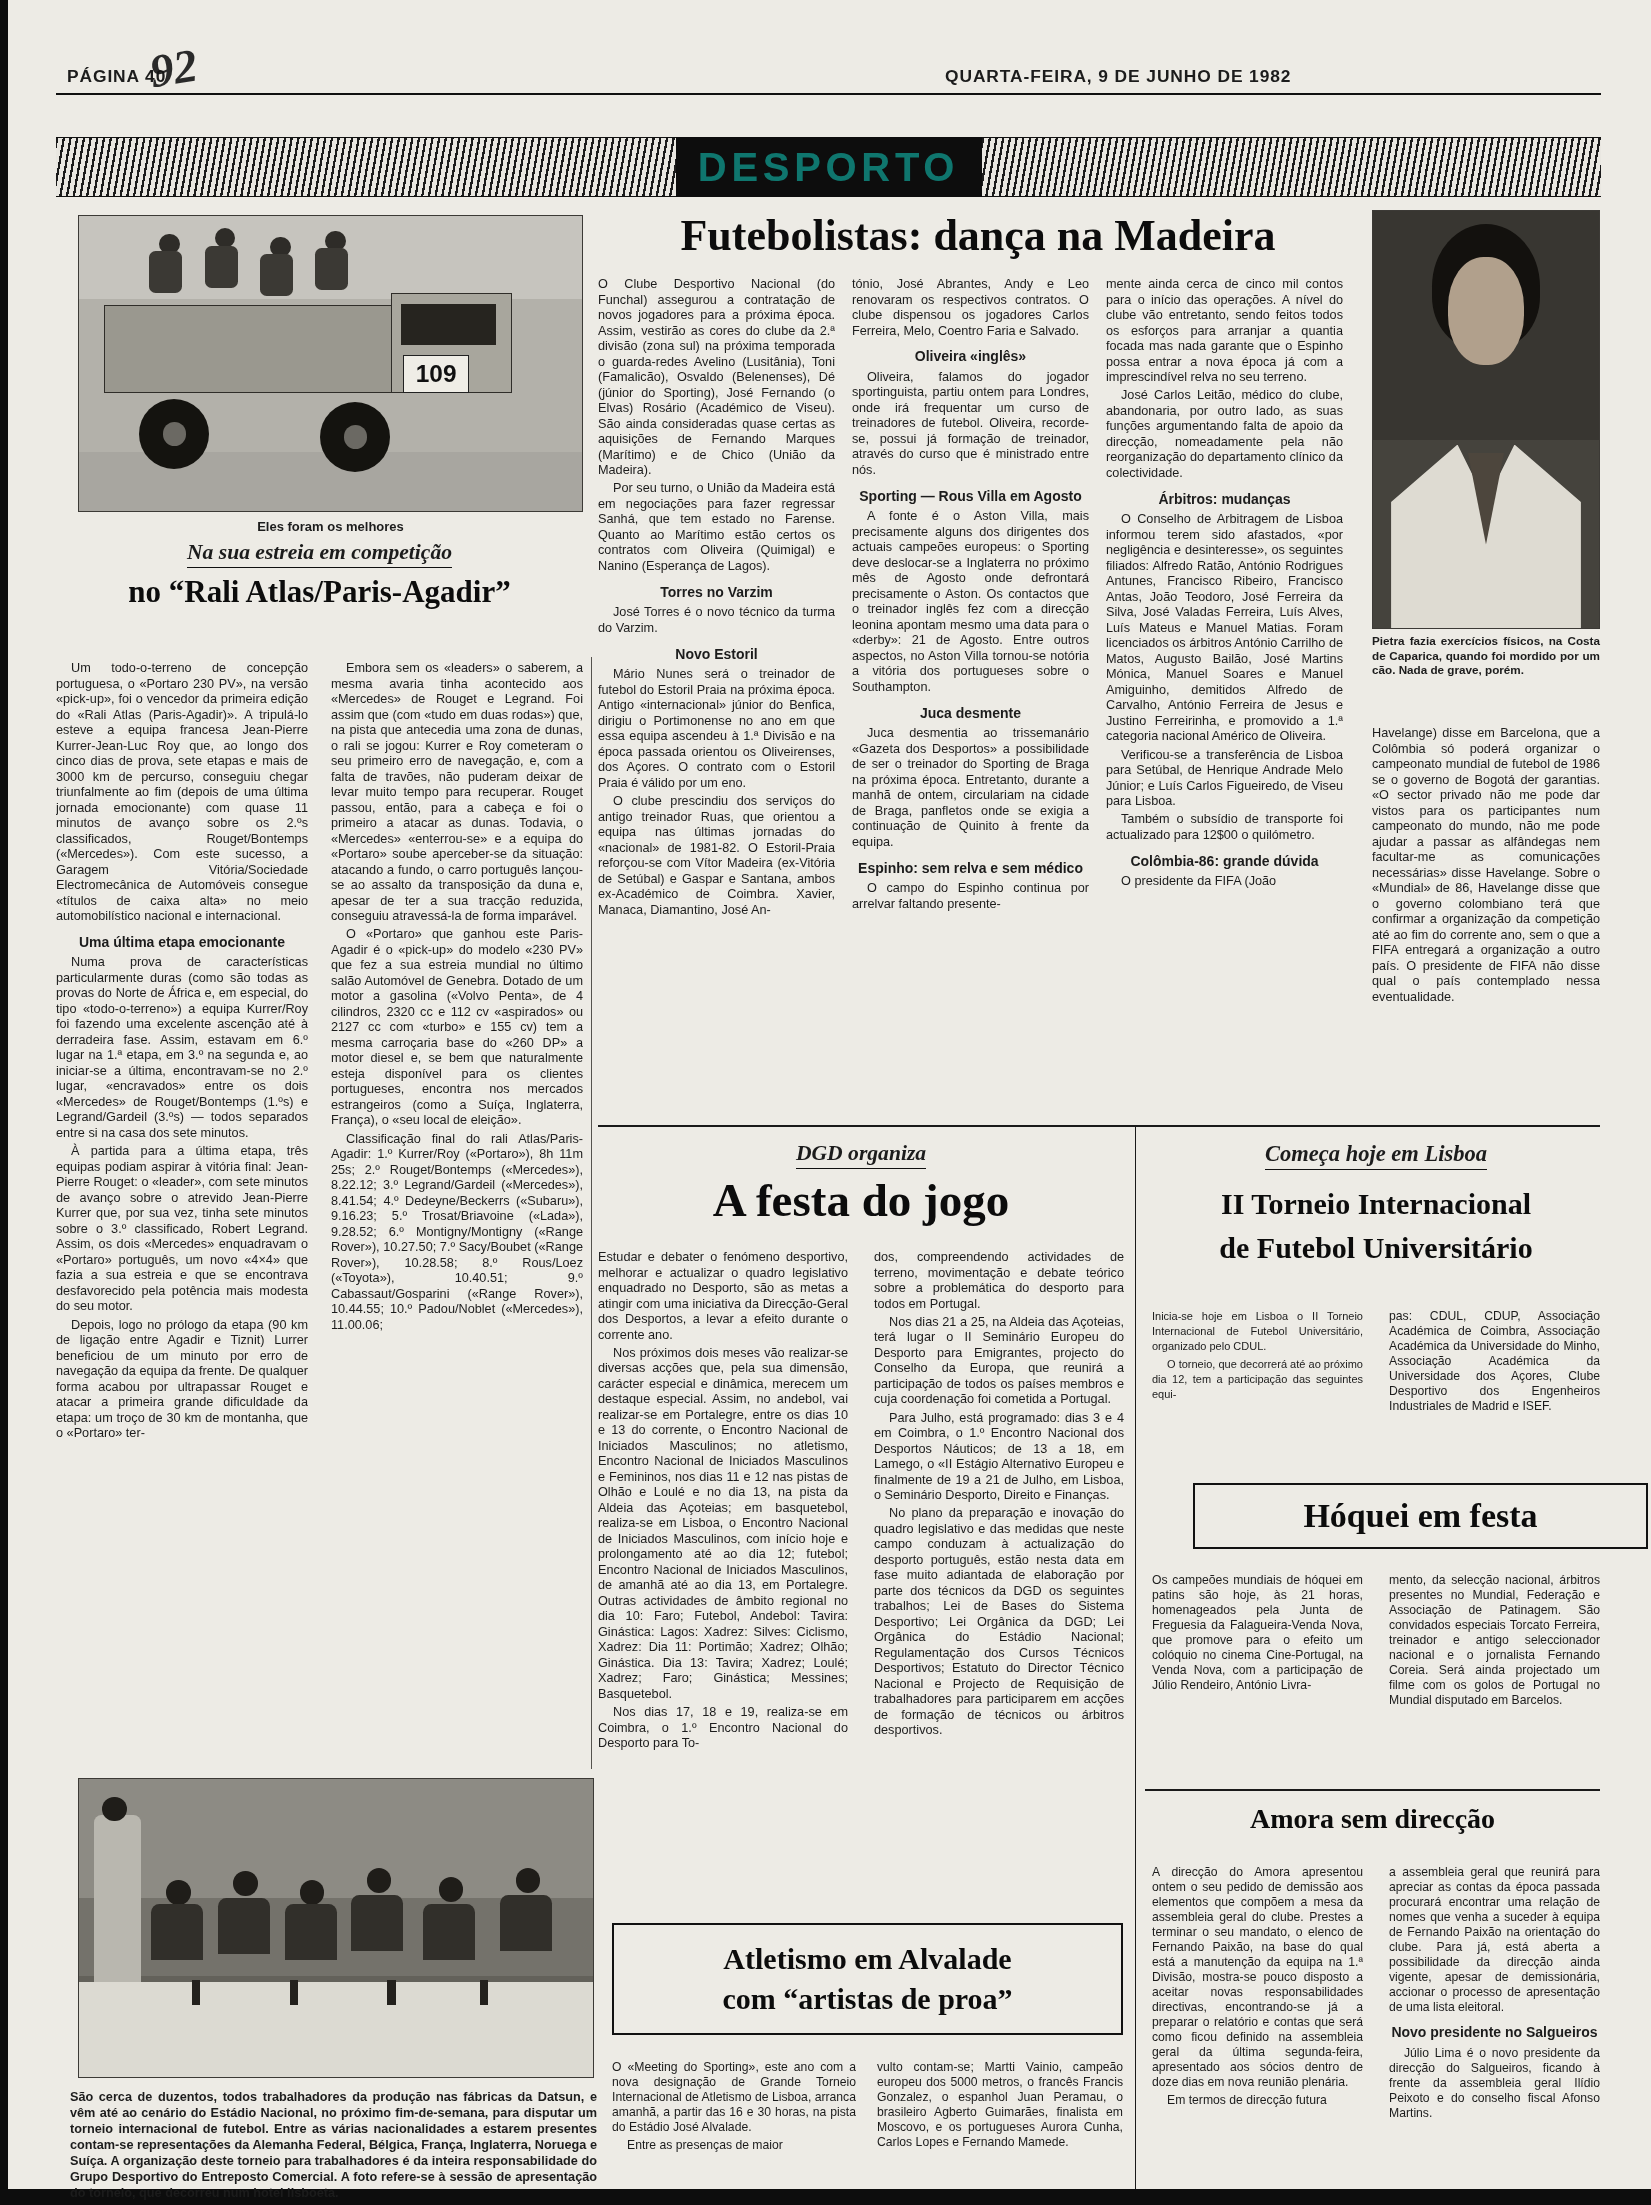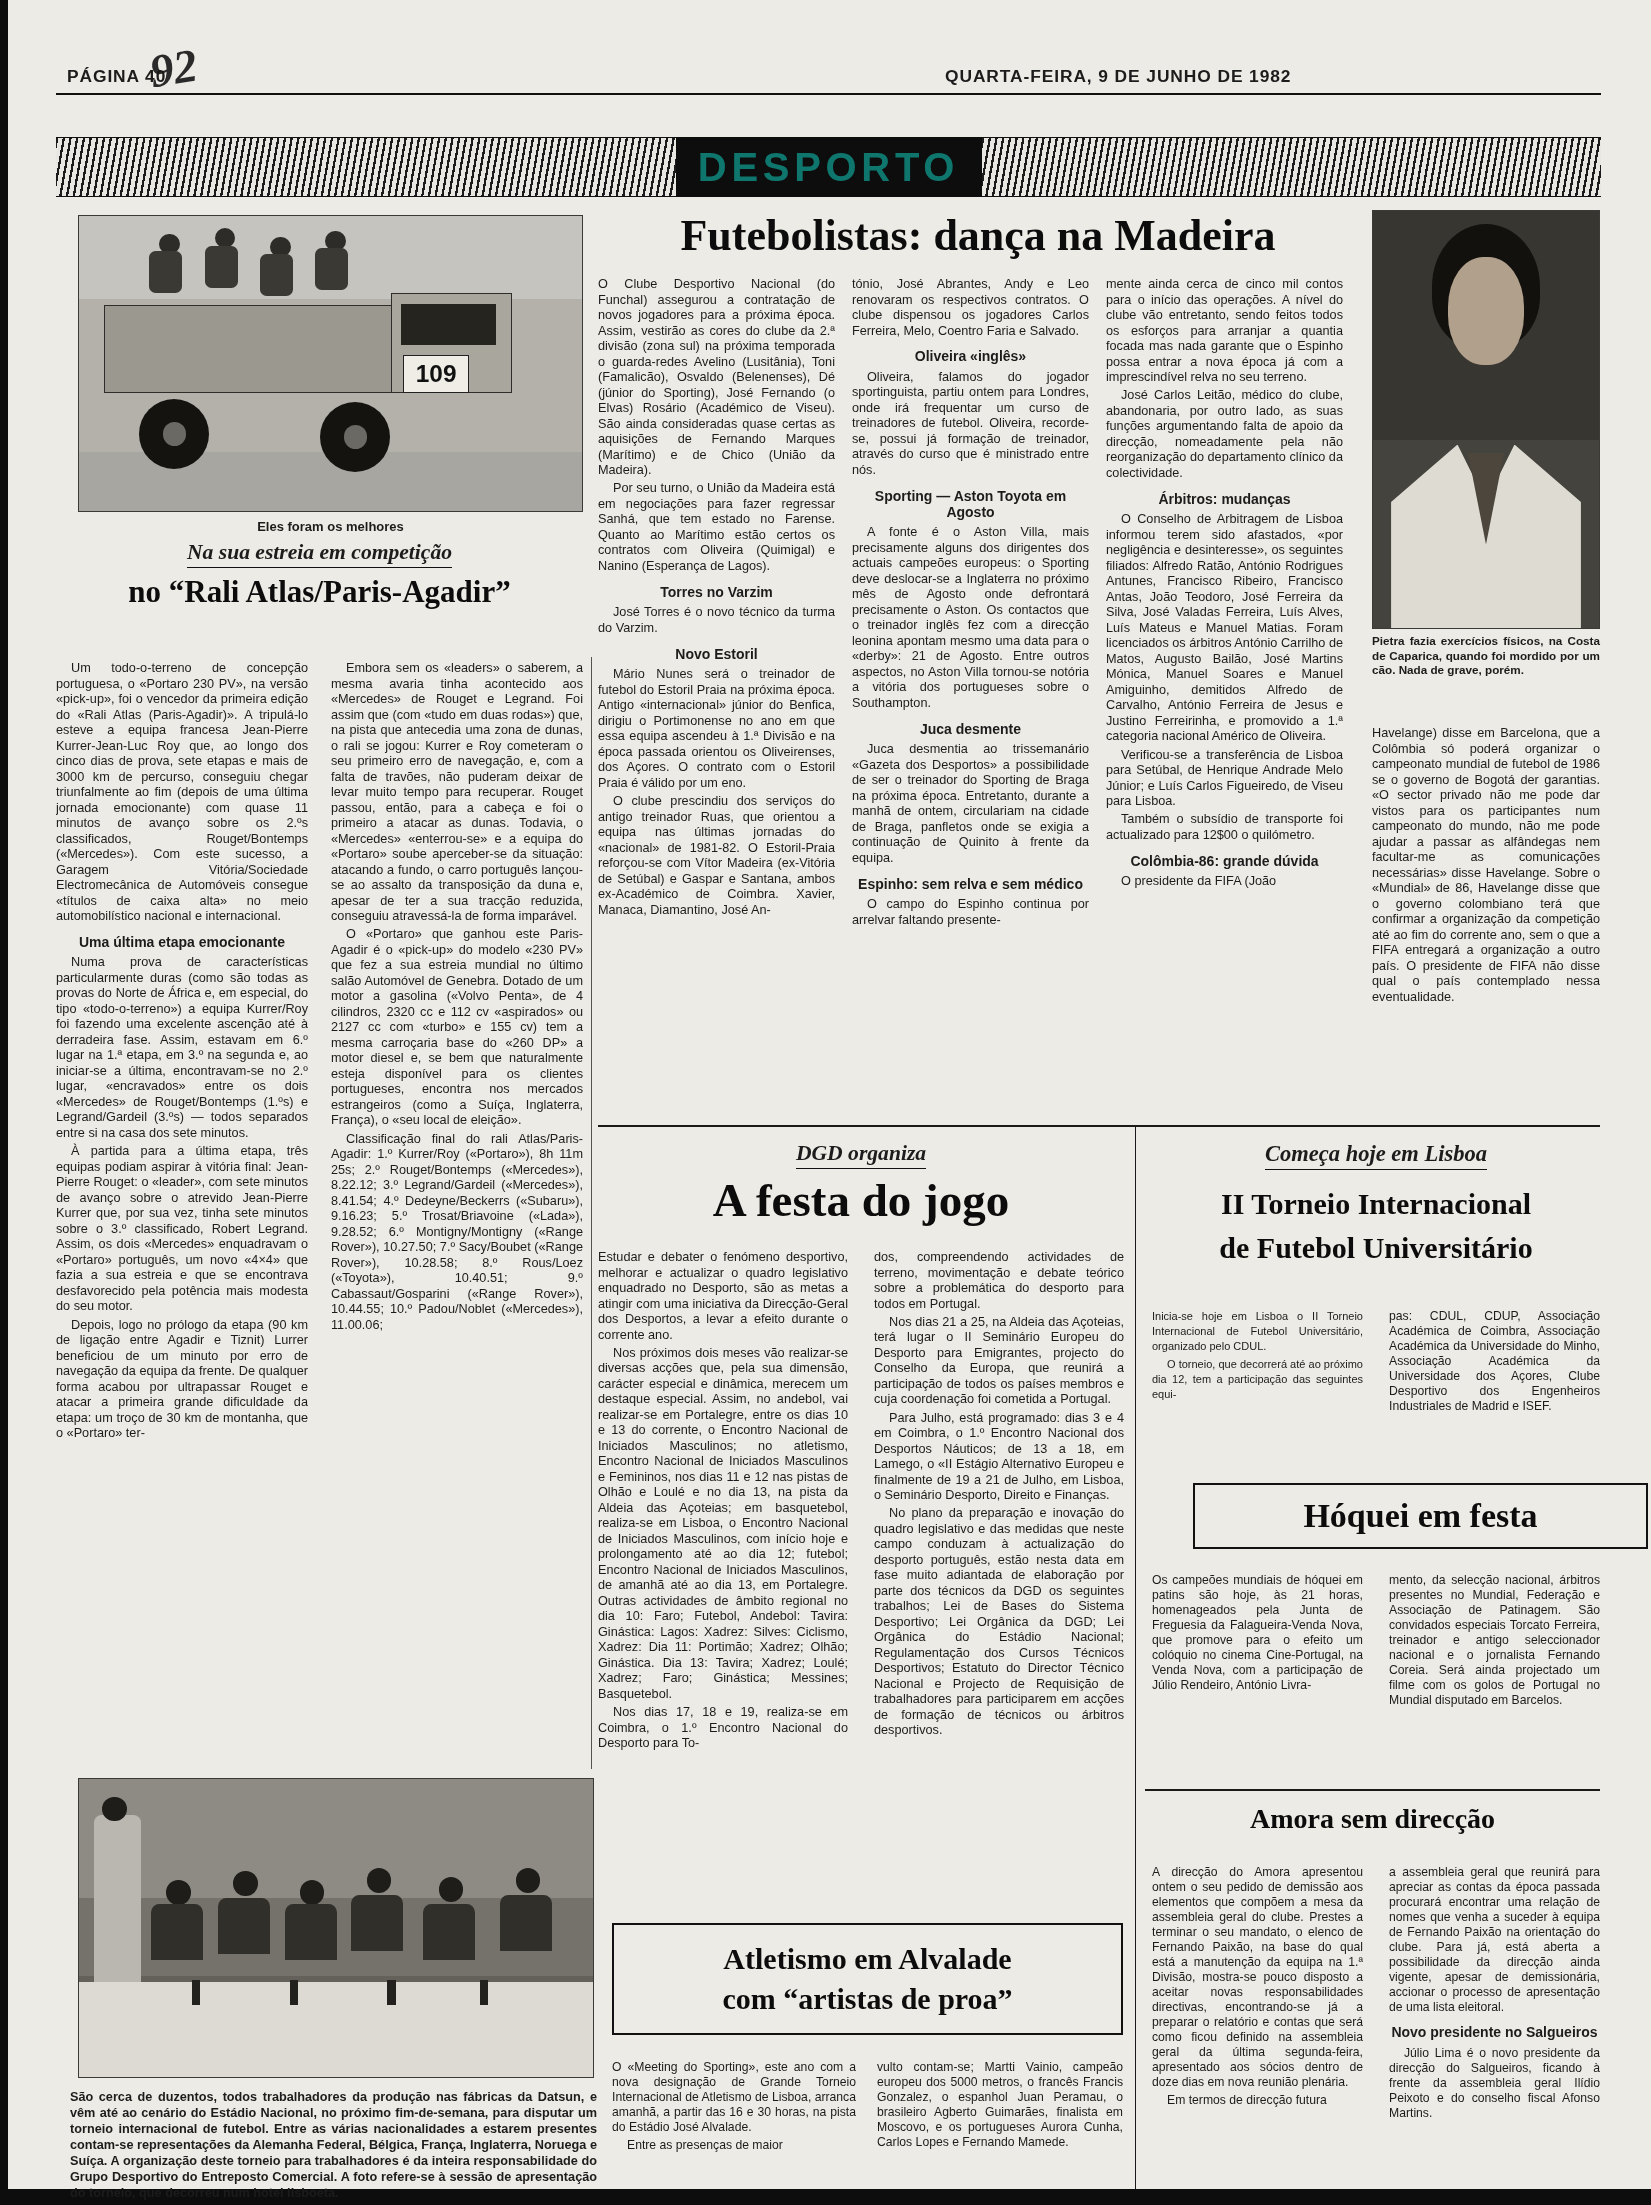--- a/index.html
+++ b/index.html
@@ -150,21 +150,21 @@
       <h4 class="subhead">Torres no Varzim</h4>
       <p class="para">José Torres é o novo técnico da turma do Varzim.</p>
       <h4 class="subhead">Novo Estoril</h4>
       <p class="para">Mário Nunes será o treinador de futebol do Estoril Praia na próxima época. Antigo «internacional» júnior do Benfica, dirigiu o Portimonense no ano em que essa equipa ascendeu à 1.ª Divisão e na época passada orientou os Oliveirenses, dos Açores. O contrato com o Estoril Praia é válido por um eno.</p>
       <p class="para">O clube prescindiu dos serviços do antigo treinador Ruas, que orientou a equipa nas últimas jornadas do «nacional» de 1981-82. O Estoril-Praia reforçou-se com Vítor Madeira (ex-Vitória de Setúbal) e Gaspar e Santana, ambos ex-Académico de Coimbra. Xavier, Manaca, Diamantino, José An-</p>
     </div>
   <div class="col" style="left:852px; top:277px; width:237px; height:840px;">
       <p class="para noindent">tónio, José Abrantes, Andy e Leo renovaram os respectivos contratos. O clube dispensou os jogadores Carlos Ferreira, Melo, Coentro Faria e Salvado.</p>
       <h4 class="subhead">Oliveira «inglês»</h4>
       <p class="para">Oliveira, falamos do jogador sportinguista, partiu ontem para Londres, onde irá frequentar um curso de treinadores de futebol. Oliveira, recorde-se, possui já formação de treinador, através do curso que é ministrado entre nós.</p>
-      <h4 class="subhead">Sporting — Aston Toyota em Agosto</h4>
+      <h4 class="subhead">Sporting — Rous Villa em Agosto</h4>
       <p class="para">A fonte é o Aston Villa, mais precisamente alguns dos dirigentes dos actuais campeões europeus: o Sporting deve deslocar-se a Inglaterra no próximo mês de Agosto onde defrontará precisamente o Aston. Os contactos que o treinador inglês fez com a direcção leonina apontam mesmo uma data para o «derby»: 21 de Agosto. Entre outros aspectos, no Aston Villa tornou-se notória a vitória dos portugueses sobre o Southampton.</p>
       <h4 class="subhead">Juca desmente</h4>
       <p class="para">Juca desmentia ao trissemanário «Gazeta dos Desportos» a possibilidade de ser o treinador do Sporting de Braga na próxima época. Entretanto, durante a manhã de ontem, circulariam na cidade de Braga, panfletos onde se exigia a continuação de Quinito à frente da equipa.</p>
       <h4 class="subhead">Espinho: sem relva e sem médico</h4>
       <p class="para">O campo do Espinho continua por arrelvar faltando presente-</p>
     </div>
   <div class="col" style="left:1106px; top:277px; width:237px; height:840px;">
       <p class="para noindent">mente ainda cerca de cinco mil contos para o início das operações. A nível do clube vão entretanto, sendo feitos todos os esforços para arranjar a quantia focada mas nada garante que o Espinho possa entrar a nova época já com a imprescindível relva no seu terreno.</p>
       <p class="para">José Carlos Leitão, médico do clube, abandonaria, por outro lado, as suas funções argumentando falta de apoio da direcção, nomeadamente pela não reorganização do departamento clínico da colectividade.</p>
       <h4 class="subhead">Árbitros: mudanças</h4>

